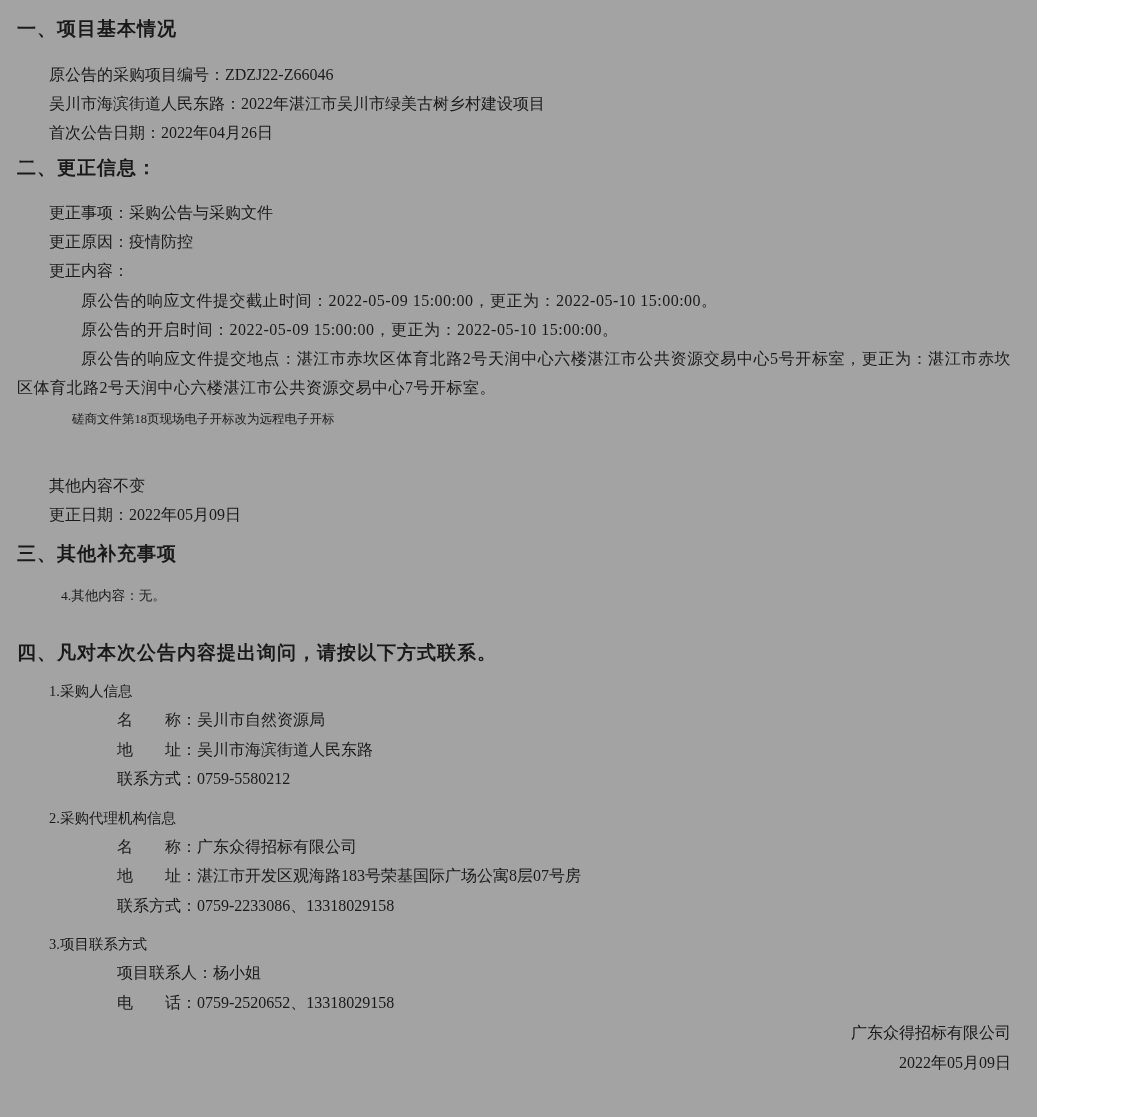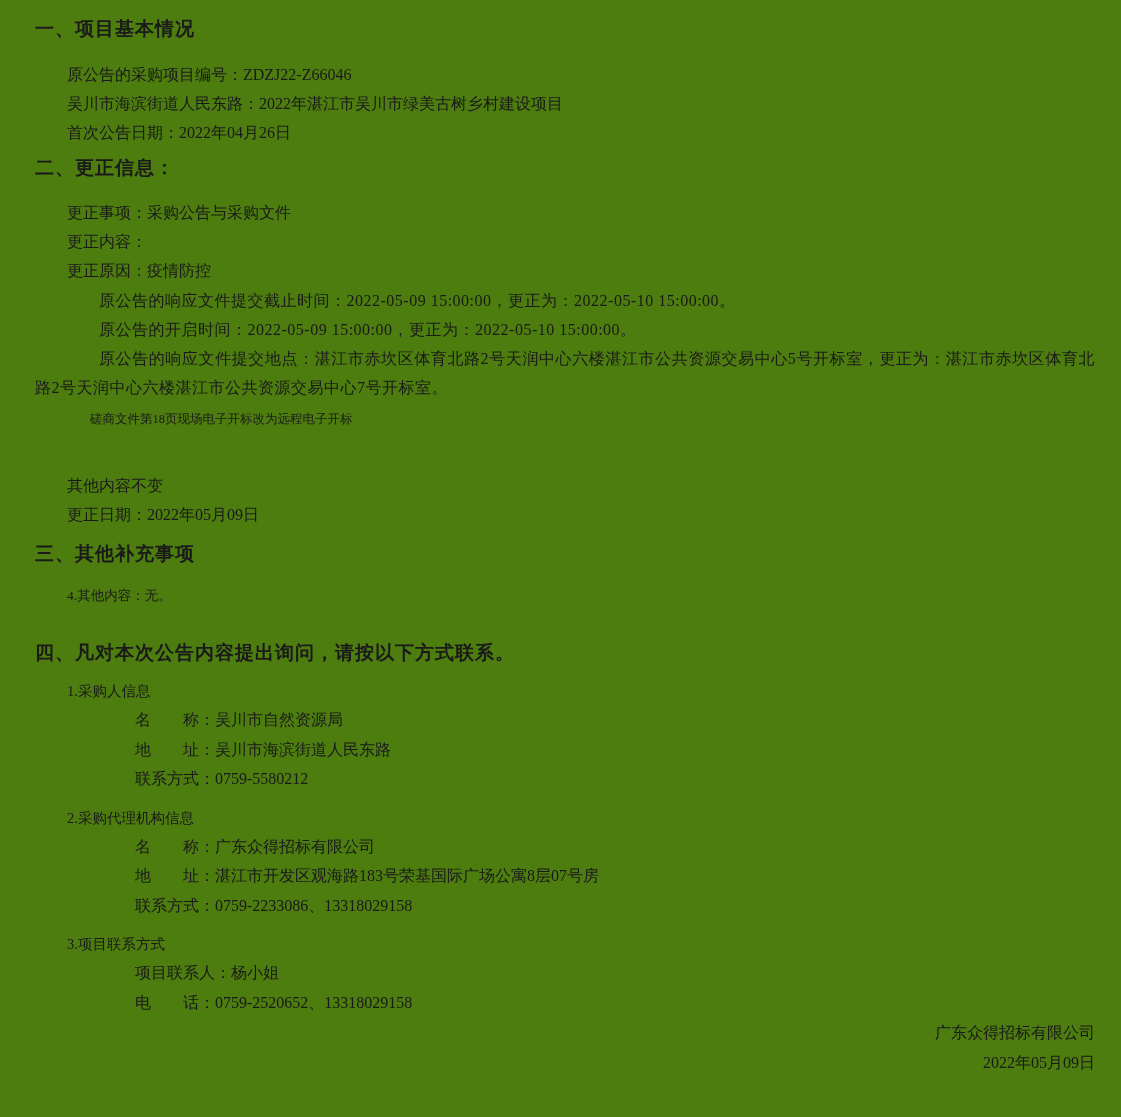--- a/index.html
+++ b/index.html
@@ -5,24 +5,24 @@
   * { margin: 0; padding: 0; box-sizing: border-box; }
   html, body { background: #ffffff; }
   body {
     width: 1121px;
     height: 1117px;
     overflow: hidden;
     font-family: "Liberation Serif", "DejaVu Serif", serif;
     color: #1a1a1a;
   }
   .doc {
-    width: 1121px;
+    width: 1037px;
     height: 1117px;
-    padding: 14px 26px 0 35px;
-    background: #4d7c0f;
+    padding: 14px 26px 0 17px;
+    background: #a3a3a3;
   }
   .heading {
     font-size: 19px;
     font-weight: bold;
     line-height: 26px;
     letter-spacing: 1px;
   }
   .h1 { margin-top: 2px; }
   .h2 { margin-top: 8px; }
   .h3 { margin-top: 12px; }
@@ -46,21 +46,21 @@
     font-size: 12.5px;
     line-height: 17px;
     margin-top: 9px;
     margin-left: 55px;
   }
   .tail { margin-top: 43px; }
   .item-small {
     font-size: 13.5px;
     line-height: 18px;
     margin-top: 20px;
-    margin-left: 32px;
+    margin-left: 44px;
   }
   .group { margin-top: 0; }
   .group-title {
     font-size: 14.5px;
     line-height: 20px;
     margin-top: 14px;
     margin-left: 32px;
   }
   .contact-lines { margin-top: 4px; }
   .contact-line {
@@ -86,22 +86,22 @@
   <div class="heading h1">一、项目基本情况</div>
   <div class="block-s1">
     <div class="line">原公告的采购项目编号：ZDZJ22-Z66046</div>
     <div class="line">吴川市海滨街道人民东路：2022年湛江市吴川市绿美古树乡村建设项目</div>
     <div class="line">首次公告日期：2022年04月26日</div>
   </div>
 
   <div class="heading h2">二、更正信息：</div>
   <div class="block-s2">
     <div class="line">更正事项：采购公告与采购文件</div>
+    <div class="line">更正原因：疫情防控</div>
     <div class="line">更正内容：</div>
-    <div class="line">更正原因：疫情防控</div>
   </div>
   <div class="paras">
     <div class="para">原公告的响应文件提交截止时间：2022-05-09 15:00:00，更正为：2022-05-10 15:00:00。</div>
     <div class="para">原公告的开启时间：2022-05-09 15:00:00，更正为：2022-05-10 15:00:00。</div>
     <div class="para">原公告的响应文件提交地点：湛江市赤坎区体育北路2号天润中心六楼湛江市公共资源交易中心5号开标室，更正为：湛江市赤坎区体育北路2号天润中心六楼湛江市公共资源交易中心7号开标室。</div>
   </div>
   <div class="note">磋商文件第18页现场电子开标改为远程电子开标</div>
   <div class="tail">
     <div class="line">其他内容不变</div>
     <div class="line">更正日期：2022年05月09日</div>

